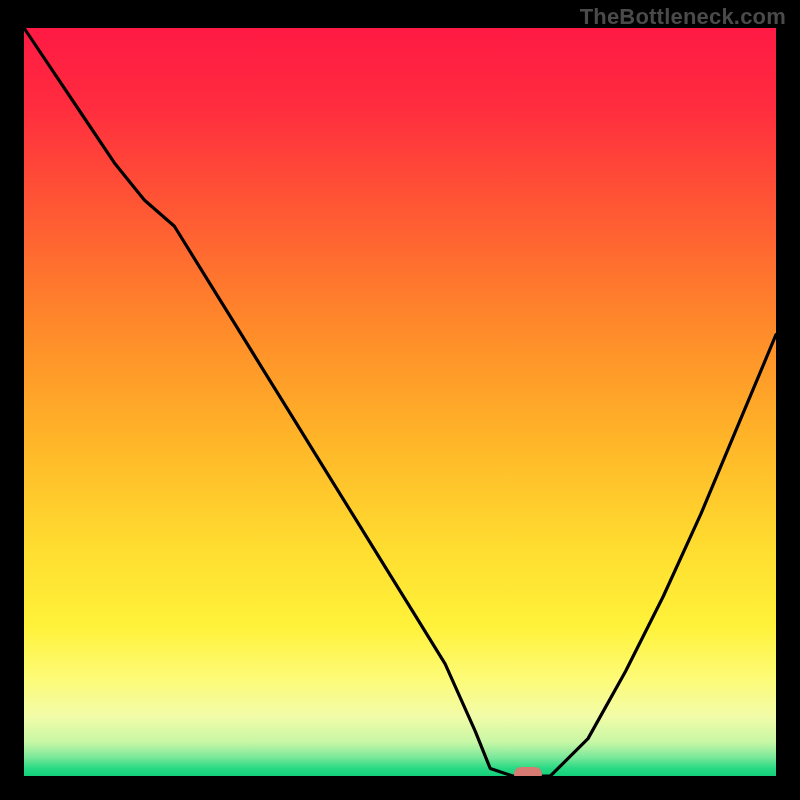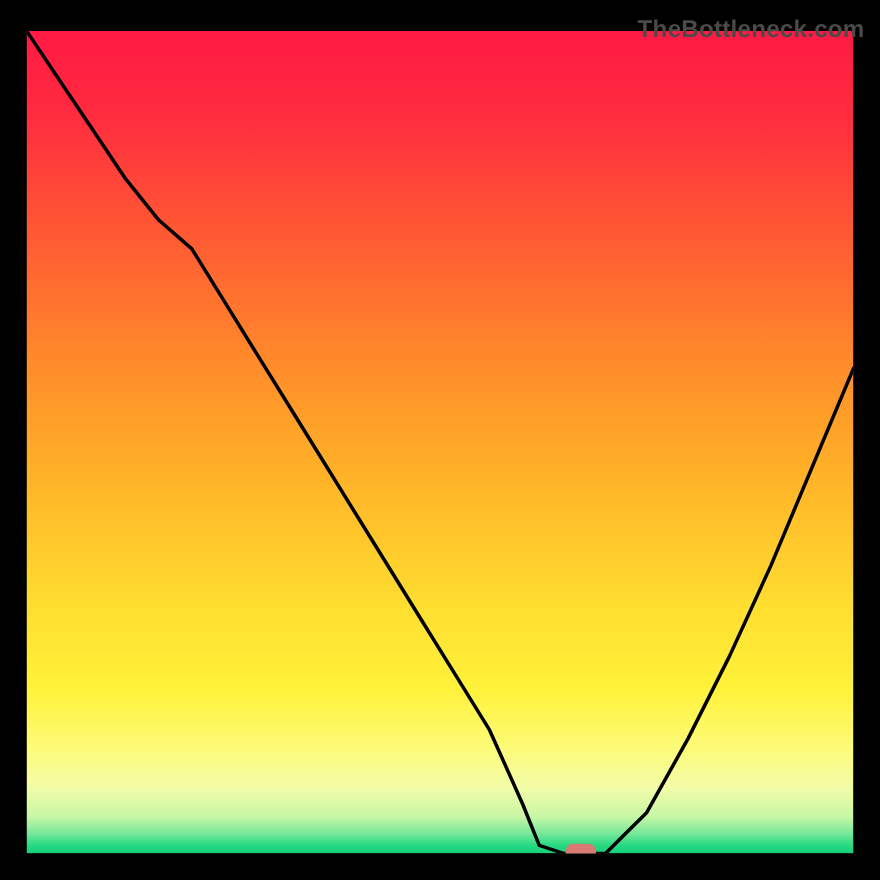--- a/index.html
+++ b/index.html
@@ -12,21 +12,21 @@
     font-family: Arial, Helvetica, sans-serif;
   }
   .frame {
     position: relative;
     width: 800px;
     height: 800px;
     background: #000;
   }
   .watermark {
     position: absolute;
-    top: 14px;
+    top: 4px;
     right: 14px;
     color: #4a4a4a;
     font-size: 22px;
     font-weight: 600;
     letter-spacing: 0.2px;
     z-index: 10;
   }
   .plot-area {
     position: absolute;
     left: 24px;

